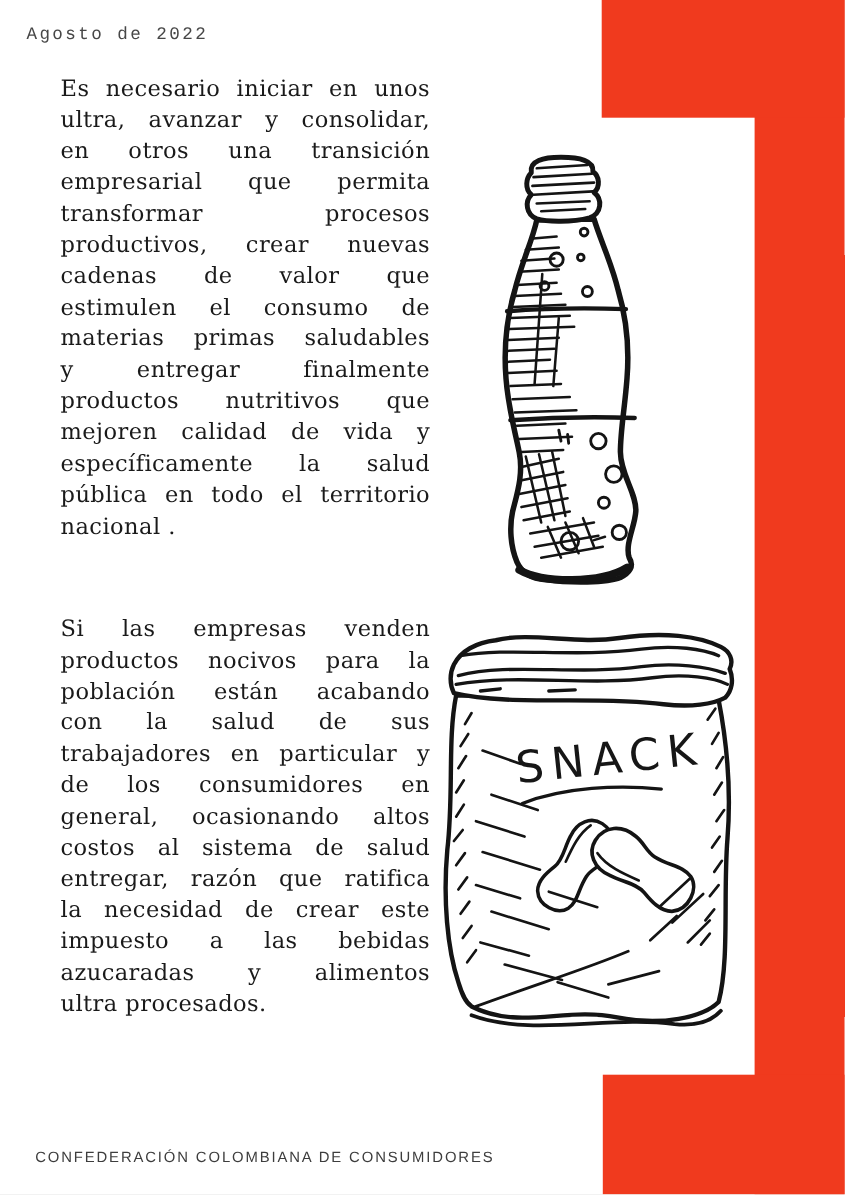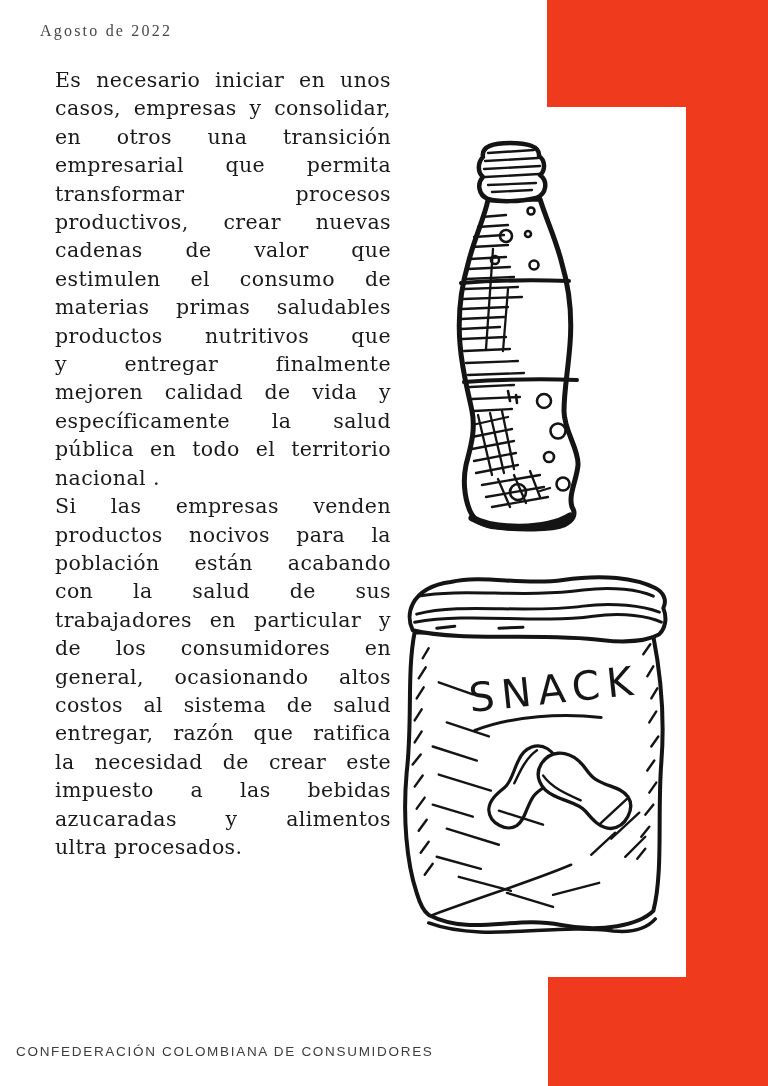--- a/index.html
+++ b/index.html
@@ -16,40 +16,40 @@
     background:var(--page-bg,#fff);
     overflow:hidden;
     font-family:"Liberation Sans",sans-serif;
   }
   
   .red-top{position:absolute;left:547px;top:0;width:221px;height:107px;background:var(--accent-red);}
   .red-col{position:absolute;left:686px;top:0;width:82px;height:1086px;background:var(--accent-red);}
   .red-bottom{position:absolute;left:548px;top:977px;width:220px;height:109px;background:var(--accent-red);}
   
   .date{
-    position:absolute;left:40px;top:22px;
+    position:absolute;left:24px;top:22px;
     font-size:16px;letter-spacing:2.2px;color:var(--text-muted);
-    font-family:Liberation Serif, serif;
+    font-family:Liberation Mono, monospace;
     text-align:center;
   }
   
   .copy{
     position:absolute;left:55px;top:66px;width:336px;
     font-family:"DejaVu Serif",serif;
     font-size:20.5px;line-height:28.4px;
     letter-spacing:0.4px;
     color:var(--text-primary);
   }
   .para{margin:0;}
-  .para + .para{}
+  .para + .para{margin-top:65px;}
   .jline{text-align:justify;text-align-last:justify;}
   .jline.last{text-align-last:left;}
   
   .footer{
-    position:absolute;left:16px;top:1044px;
+    position:absolute;left:32px;top:1044px;
     font-size:13.5px;letter-spacing:1.7px;color:#3d3d3d;
     font-family:"Liberation Sans",sans-serif;
   }
   
   .bottle{position:absolute;left:448px;top:139px;width:160px;height:396px;}
   .bag{position:absolute;left:402px;top:562px;width:274px;height:378px;}
   svg .ink{stroke:#141414;fill:none;stroke-linecap:round;stroke-linejoin:round;}
   svg .fillw{fill:#ffffff;}
   .bag text{
     font-family:"DejaVu Sans",sans-serif;
@@ -63,30 +63,30 @@
 
   <div class="red-col"></div>
   <div class="red-top"></div>
   <div class="red-bottom"></div>
 
   <div class="date">Agosto de 2022</div>
 
   <div class="copy">
     <div class="para">
         <div class="jline">Es necesario iniciar en unos</div>
-        <div class="jline">casos, empresas y consolidar,</div>
+        <div class="jline">ultra, avanzar y consolidar,</div>
         <div class="jline">en otros una transición</div>
         <div class="jline">empresarial que permita</div>
         <div class="jline">transformar procesos</div>
         <div class="jline">productivos, crear nuevas</div>
         <div class="jline">cadenas de valor que</div>
         <div class="jline">estimulen el consumo de</div>
         <div class="jline">materias primas saludables</div>
+        <div class="jline">y entregar finalmente</div>
         <div class="jline">productos nutritivos que</div>
-        <div class="jline">y entregar finalmente</div>
         <div class="jline">mejoren calidad de vida y</div>
         <div class="jline">específicamente la salud</div>
         <div class="jline">pública en todo el territorio</div>
         <div class="jline last">nacional .</div>
       </div>
     <div class="para">
         <div class="jline">Si las empresas venden</div>
         <div class="jline">productos nocivos para la</div>
         <div class="jline">población están acabando</div>
         <div class="jline">con la salud de sus</div>

